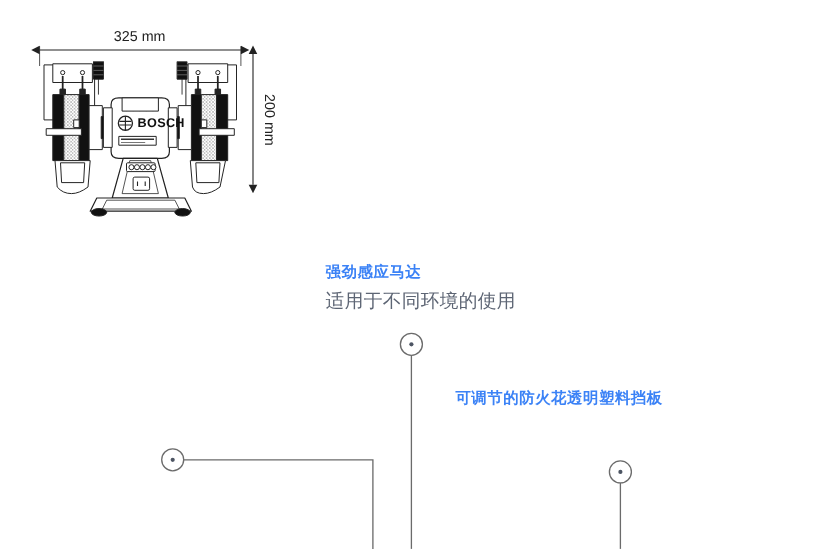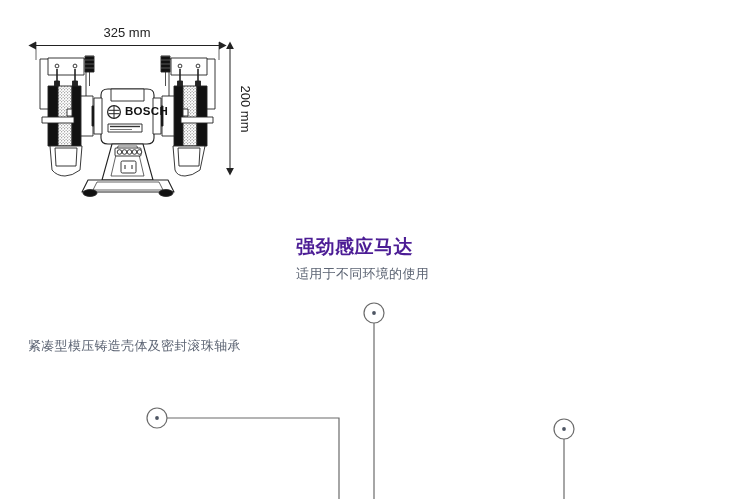--- a/index.html
+++ b/index.html
@@ -12,29 +12,29 @@
   }
   #stage{position:absolute;left:0;top:0;width:750px;height:403px;}
 
   
   .diagram{position:absolute;left:22px;top:20px;width:260px;height:185px;}
   .diagram svg{display:block;}
 
   
   .callout{position:absolute;}
   .callout .c-title{
-    font-size:19px;
+    font-size:14px;
     font-weight:bold;
-    color:#4c1d95;
+    color:#3b82f6;
     letter-spacing:.5px;
     line-height:26px;
     white-space:nowrap;
   }
   .callout .c-sub{
-    font-size:13px;
+    font-size:17px;
     font-weight:normal;
     color:#5d6574;
     letter-spacing:.3px;
     line-height:24px;
     margin-top:2px;
     white-space:nowrap;
   }
 
   #callout-motor{left:296px;top:234px;}
   #callout-dust{left:28px;top:332px;}
@@ -182,19 +182,19 @@
       <circle cx="564" cy="429" r="1.9" fill="#4d5563"></circle>
     </g>
   </svg>
 
   <div class="callout" id="callout-motor">
     <div class="c-title">强劲感应马达</div>
     <div class="c-sub">适用于不同环境的使用</div>
   </div>
 
   <div class="callout" id="callout-dust">
-    <div class="c-sub">紧凑型模压铸造壳体及密封滚珠轴承</div>
   </div>
 
   <div class="callout" id="callout-guard">
+    <div class="c-title">可调节的防火花透明塑料挡板</div>
   </div>
 
 </div>
 
 </body></html>

